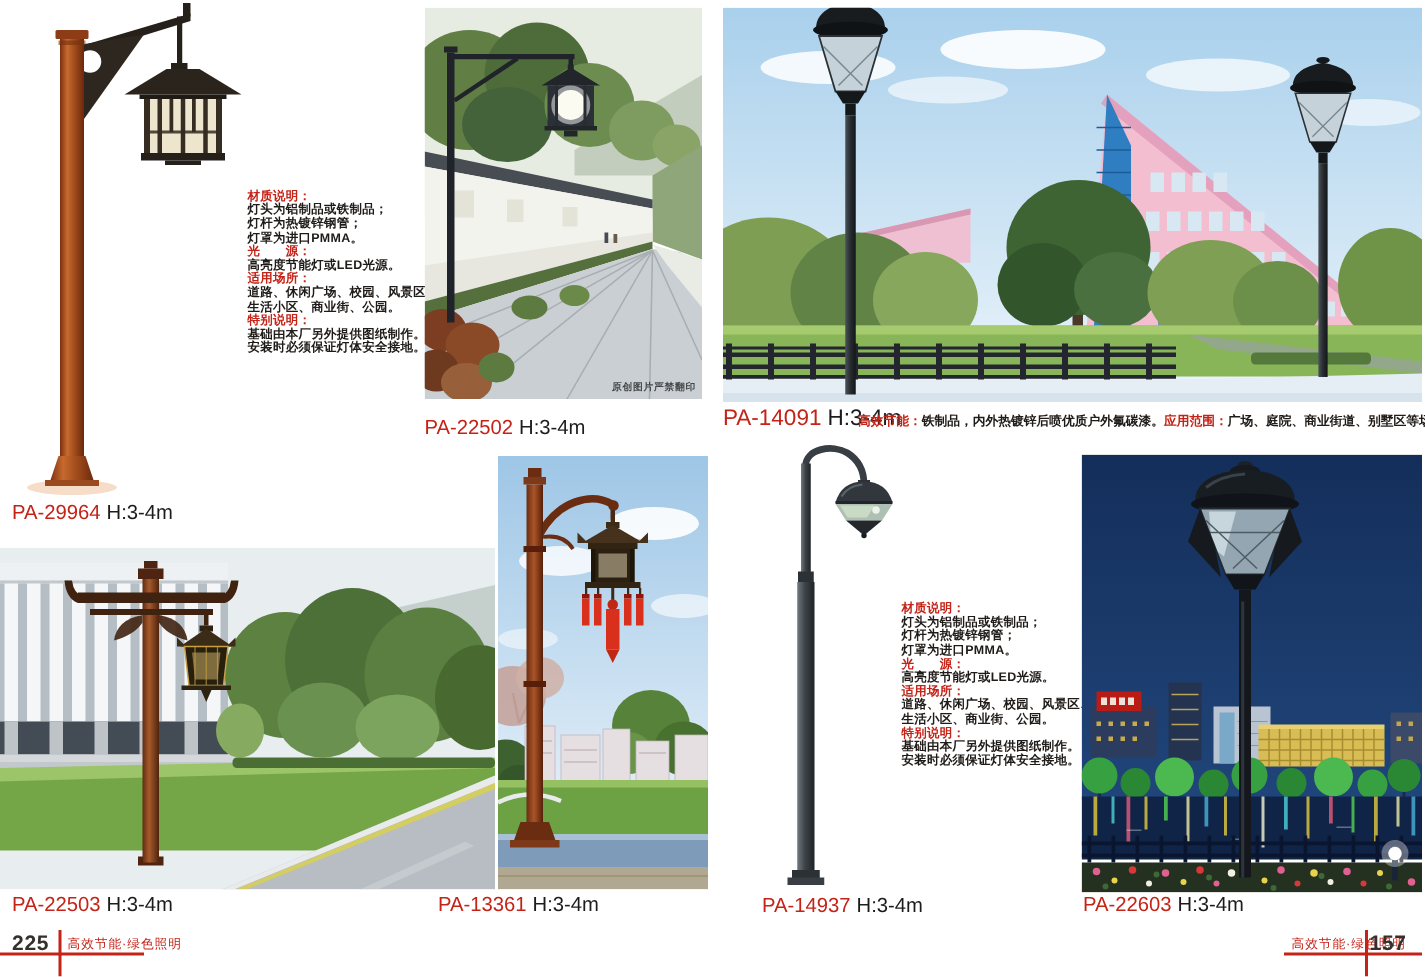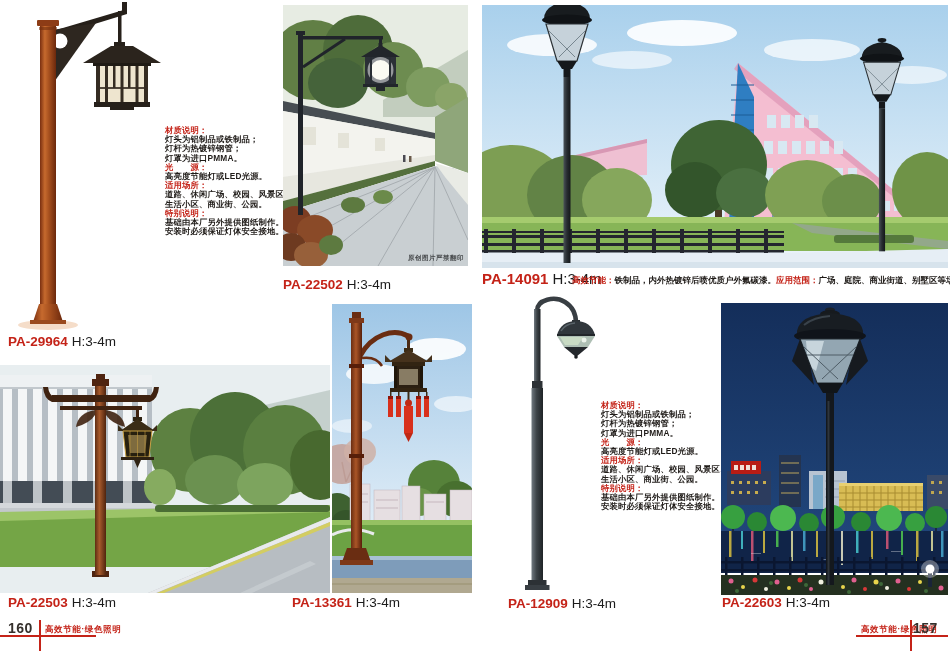--- a/index.html
+++ b/index.html
@@ -3,30 +3,30 @@
 <meta charset="utf-8">
 <style>
   :root{ --red:#c42318; --dark:#1f1b18; }
   *{margin:0;padding:0;box-sizing:border-box}
   html,body{width:950px;height:651px}
   body{position:relative;background:#ffffff;overflow:hidden;font-family:"Liberation Sans",sans-serif}
   .abs{position:absolute}
   .photo{position:absolute;overflow:hidden}
   svg{display:block}
   .prod-label{position:absolute;font-size:13.5px;white-space:nowrap}
-  .prod-label .code{color:var(--red);font-weight:bold}
+  .prod-label .code{color:var(--red);font-weight:normal}
   .prod-label .h{color:#1c1c1c;margin-left:4px}
   .label-lg{font-size:15px}
   .specs{position:absolute;width:135px;font-size:8.3px;line-height:9.2px;font-weight:bold;color:var(--dark);letter-spacing:.2px;white-space:nowrap}
   .specs .hd{color:var(--red)}
   .tech-line{position:absolute;font-size:8.5px;font-weight:bold;color:var(--dark);white-space:nowrap}
   .tech-line .rd{color:var(--red)}
   .watermark{position:absolute;right:4px;bottom:3px;font-size:6.5px;font-weight:bold;color:#26282a;opacity:.8;letter-spacing:.5px}
   .footer-num{position:absolute;font-size:14px;font-weight:bold;color:#35302c;letter-spacing:.5px}
-  .footer-slogan{position:absolute;font-size:8.5px;font-weight:bold;color:var(--red);letter-spacing:.6px}
+  .footer-slogan{position:absolute;font-size:8.5px;font-weight:normal;color:var(--red);letter-spacing:.6px}
   .vline{position:absolute;width:1.5px;background:var(--red)}
   .hline{position:absolute;height:1.5px;background:var(--red)}
 </style>
 </head>
 <body>
 
 <svg width="0" height="0" style="position:absolute">
 <defs>
   <linearGradient id="g-wood" x1="0" y1="0" x2="1" y2="0">
         <stop offset="0" stop-color="#7a2f10"></stop>
@@ -493,21 +493,21 @@
       <rect x="62" y="39" width="38" height="2" fill="#22262a"></rect>
       <polygon points="62,41 100,41 93,52 69,52" fill="#aebfb4"></polygon>
       <polygon points="65,42 88,42 83,50 70,50" fill="#cfe2c8" opacity=".8"></polygon>
       <circle cx="89" cy="45" r="2.5" fill="#f2f8f0" opacity=".9"></circle>
       <polygon points="69,52 93,52 81,62" fill="#24282c"></polygon>
       <circle cx="81" cy="62" r="1.8" fill="#1a1d20"></circle>
     </g>
   </g>
 </svg>
 <div class="prod-label" style="left:508px;top:596px">
-  <span class="code">PA-12909</span><span class="h">H:3-4m</span>
+  <span class="code">PA-14937</span><span class="h">H:3-4m</span>
 </div>
 
 <div class="specs" style="left:601px;top:401px">
   <div class="hd">材质说明：</div>
   <div>灯头为铝制品或铁制品；</div>
   <div>灯杆为热镀锌钢管；</div>
   <div>灯罩为进口PMMA。</div>
   <div class="hd">光　　源：</div>
   <div>高亮度节能灯或LED光源。</div>
   <div class="hd">适用场所：</div>
@@ -687,21 +687,21 @@
         <rect x="-4" y="88" width="8" height="8" fill="#14181d"></rect>
       </g>
     </g>
   </svg>
 </div>
 <div class="prod-label" style="left:722px;top:595px">
   <span class="code">PA-22603</span><span class="h">H:3-4m</span>
 </div>
 
 <div>
-  <div class="footer-num" style="left:8px;top:620px">160</div>
+  <div class="footer-num" style="left:8px;top:620px">225</div>
   <div class="vline" style="left:39px;top:620px;height:31px"></div>
   <div class="footer-slogan" style="left:45px;top:624px">高效节能·绿色照明</div>
   <div class="hline" style="left:0;top:635px;width:96px"></div>
 </div>
 <div>
   <div class="footer-slogan" style="left:861px;top:624px">高效节能·绿色照明</div>
   <div class="vline" style="left:910px;top:620px;height:31px"></div>
   <div class="footer-num" style="left:913px;top:620px">157</div>
   <div class="hline" style="left:856px;top:635px;width:92px"></div>
 </div>

